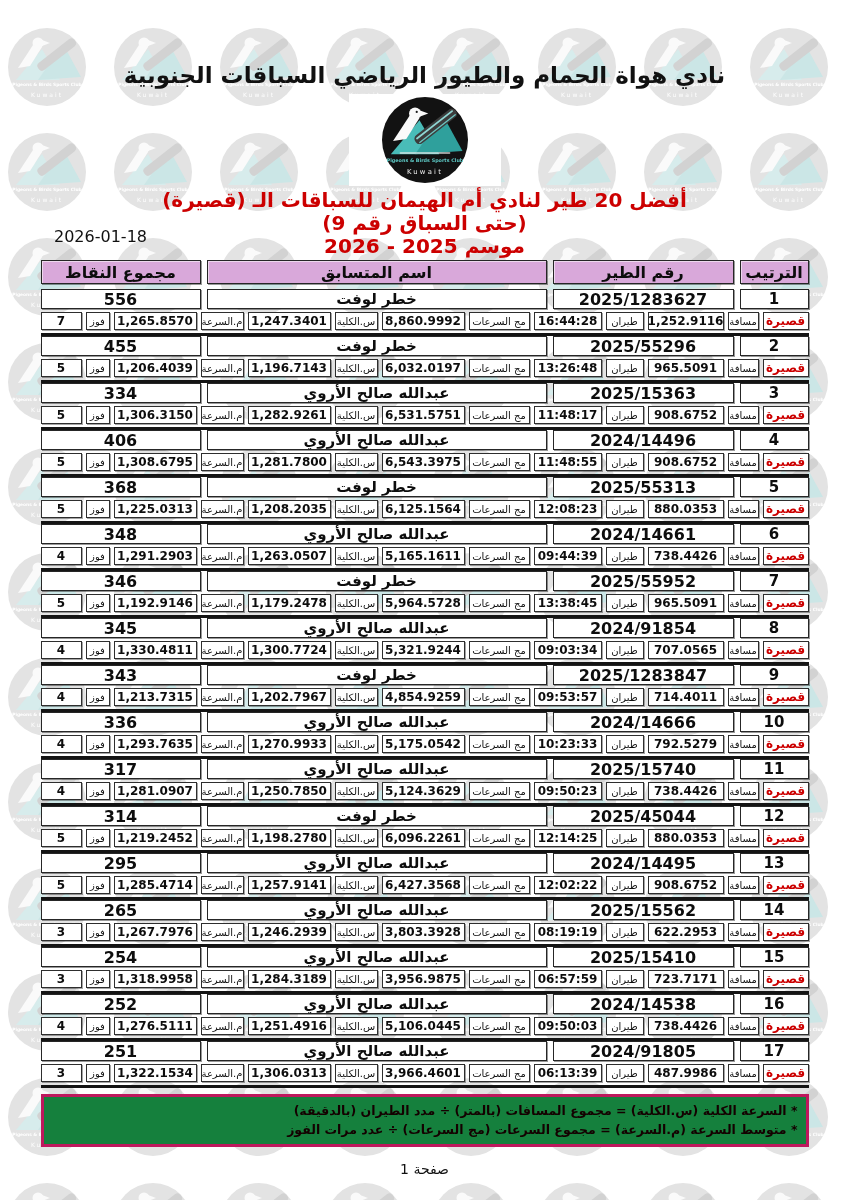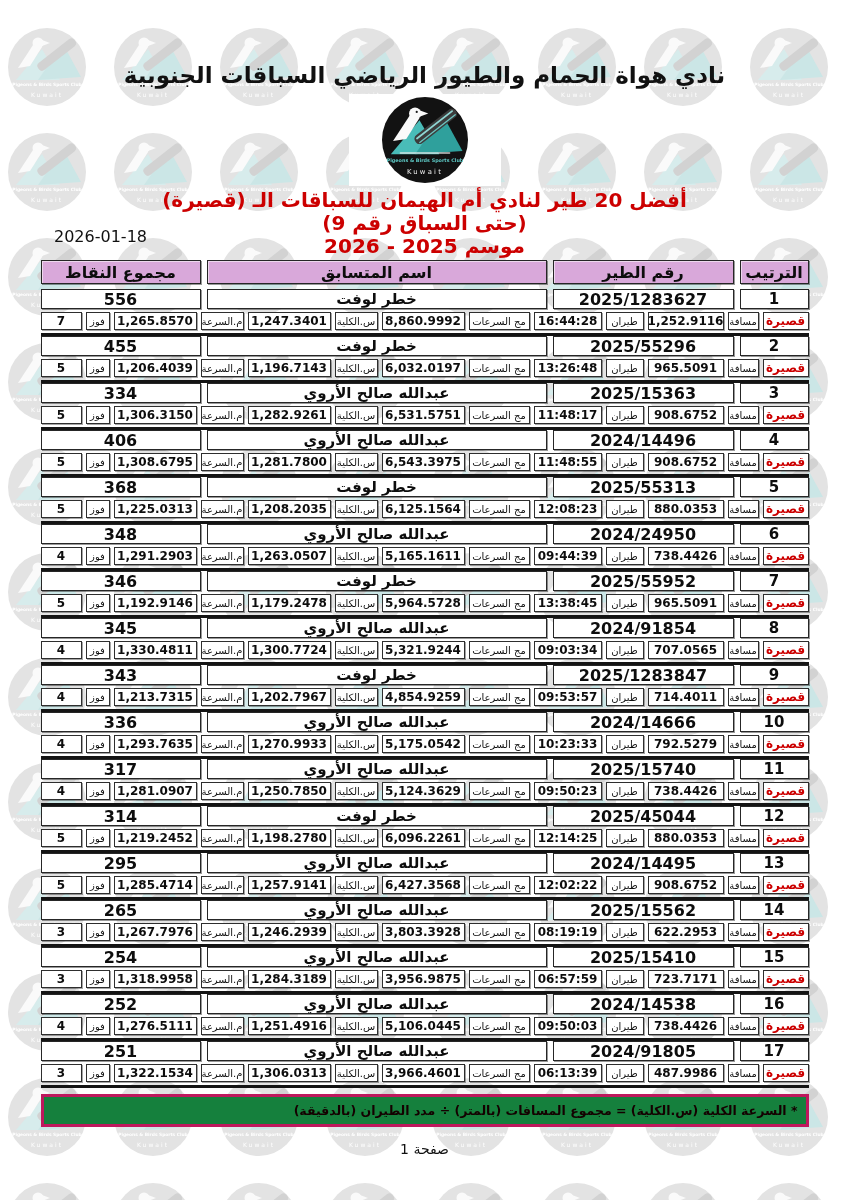--- a/index.html
+++ b/index.html
@@ -1271,21 +1271,21 @@
       <div class="val v-avg">1,225.0313</div>
       <div class="lbl l-win">فوز</div>
       <div class="val v-win">5</div>
     </div>
     <div class="sep"></div>
   </div>
 
   <div class="entry">
     <div class="row-main">
       <div class="cell c-rank">6</div>
-      <div class="cell c-bird">2024/24950</div>
+      <div class="cell c-bird">2024/14661</div>
       <div class="cell c-name">عبدالله صالح الأروي</div>
       <div class="cell c-points">348</div>
     </div>
     <div class="row-detail">
       <div class="c-cat">قصيرة</div>
       <div class="lbl l-dist">مسافة</div>
       <div class="val v-dist">738.4426</div>
       <div class="lbl l-fly">طيران</div>
       <div class="val v-fly">09:44:39</div>
       <div class="lbl l-sum">مج السرعات</div>
@@ -1572,17 +1572,18 @@
       <div class="lbl l-win">فوز</div>
       <div class="val v-win">3</div>
     </div>
     <div class="sep"></div>
   </div>
 </div>
     </div>
 
     <div class="notes">
       <div>* السرعة الكلية (س.الكلية) = مجموع المسافات (بالمتر) ÷ مدد الطيران (بالدقيقة)</div>
+      <div>* متوسط السرعة (م.السرعة) = مجموع السرعات (مج السرعات) ÷ عدد مرات الفوز</div>
     </div>
 
     <div class="page-number">صفحة 1</div>
   </div>
 </div>
 
 </body></html>

